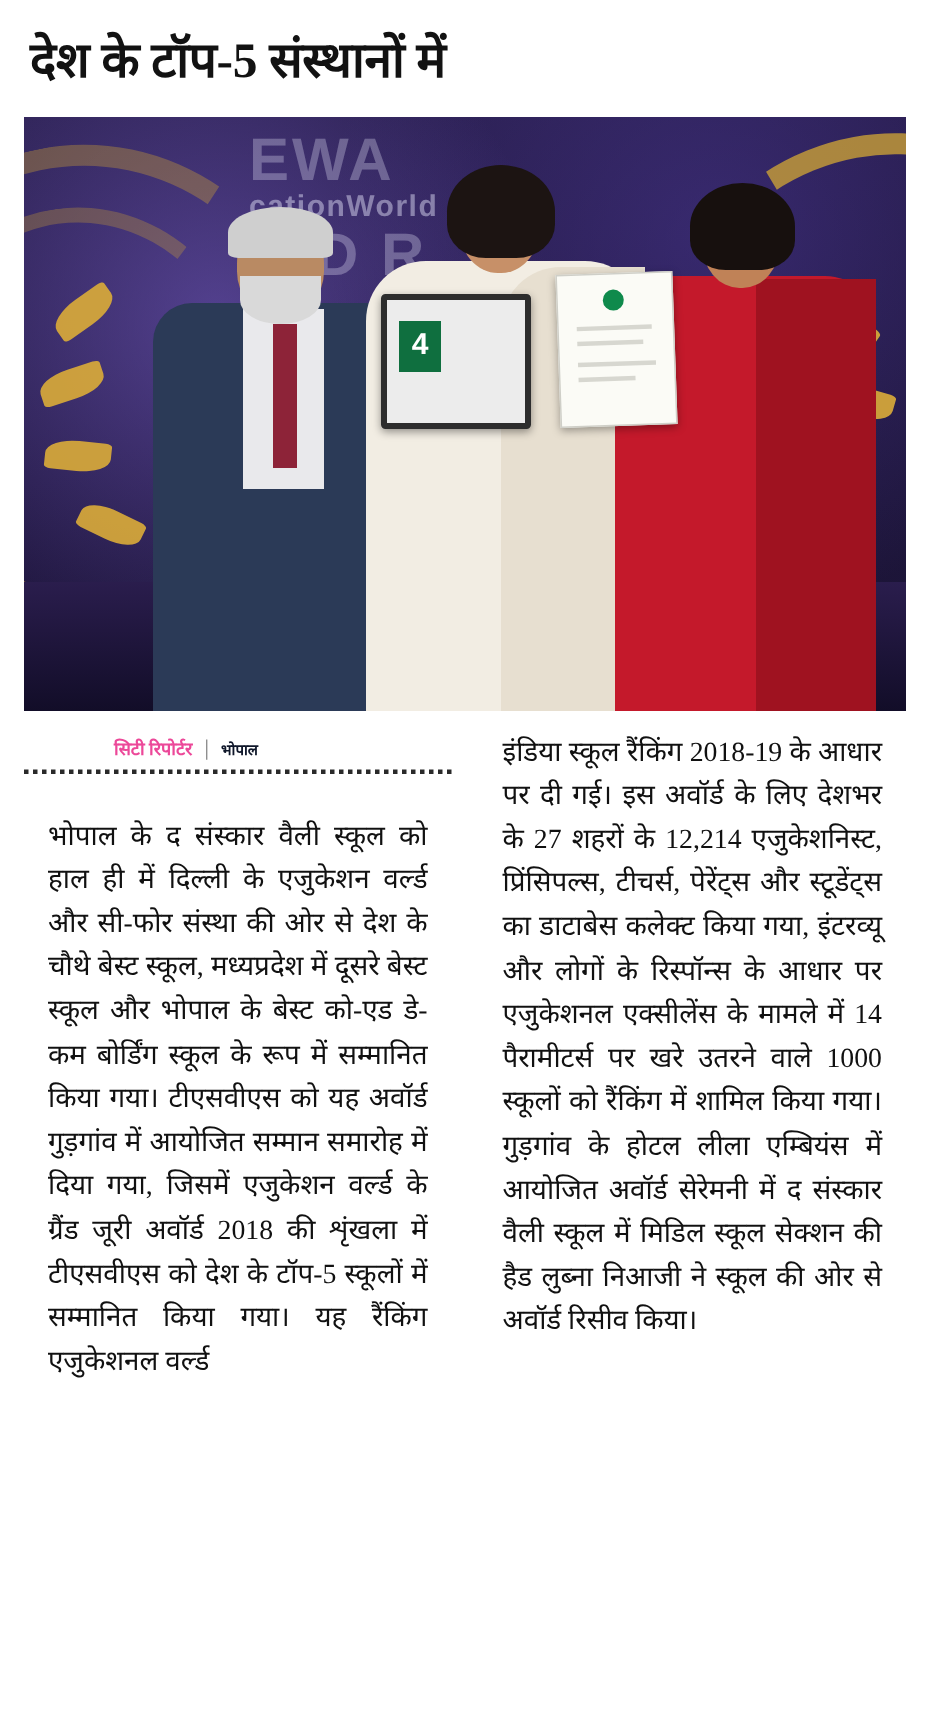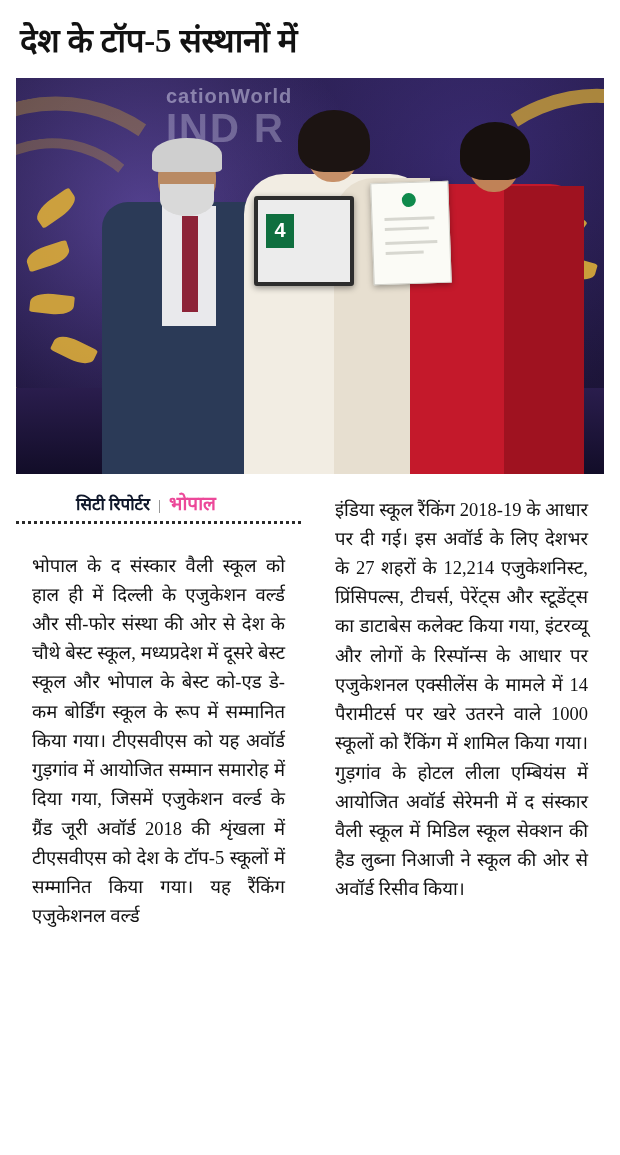--- a/index.html
+++ b/index.html
@@ -189,32 +189,32 @@
   .byline-row {
     margin-top: 16px;
     display: flex;
     align-items: baseline;
     gap: 8px;
     padding-left: 60px;
     font-family: "Liberation Serif", serif;
   }
   .byline-name {
     font-weight: bold;
-    font-size: 17px;
-    color: #0f172a;
+    font-size: 12px;
+    color: #ec4899;
     text-align: right;
   }
   .byline-sep {
     color: #777;
     font-size: 15px;
   }
   .byline-city {
     font-weight: bold;
-    font-size: 19px;
-    color: #ec4899;
+    font-size: 10px;
+    color: #0f172a;
   }
   .dotted-rule {
     margin-top: 5px;
     width: 285px;
     border-top: 3px dotted #2a2a2a;
     height: 0;
   }
 
   
   .columns {
@@ -249,20 +249,21 @@
       <div class="laurel r1"></div>
 
       <div class="leaf" style="left:18px; top:120px; transform:rotate(-35deg);"></div>
       <div class="leaf" style="left:10px; top:168px; transform:rotate(-18deg);"></div>
       <div class="leaf" style="left:14px; top:216px; transform:rotate(6deg);"></div>
       <div class="leaf" style="left:36px; top:262px; transform:rotate(26deg);"></div>
       <div class="leaf" style="right:18px; top:130px; transform:rotate(215deg);"></div>
       <div class="leaf" style="right:8px; top:180px; transform:rotate(196deg);"></div>
 
       <div class="backdrop-text">
+        <span>EWA</span>
         <span class="sm">cationWorld</span>
         <span>IND</span>
         <span>R</span>
       </div>
 
       <div class="stage-floor"></div>
 
       <div class="person p-man">
         <div class="body"></div>
         <div class="shirt"></div>

